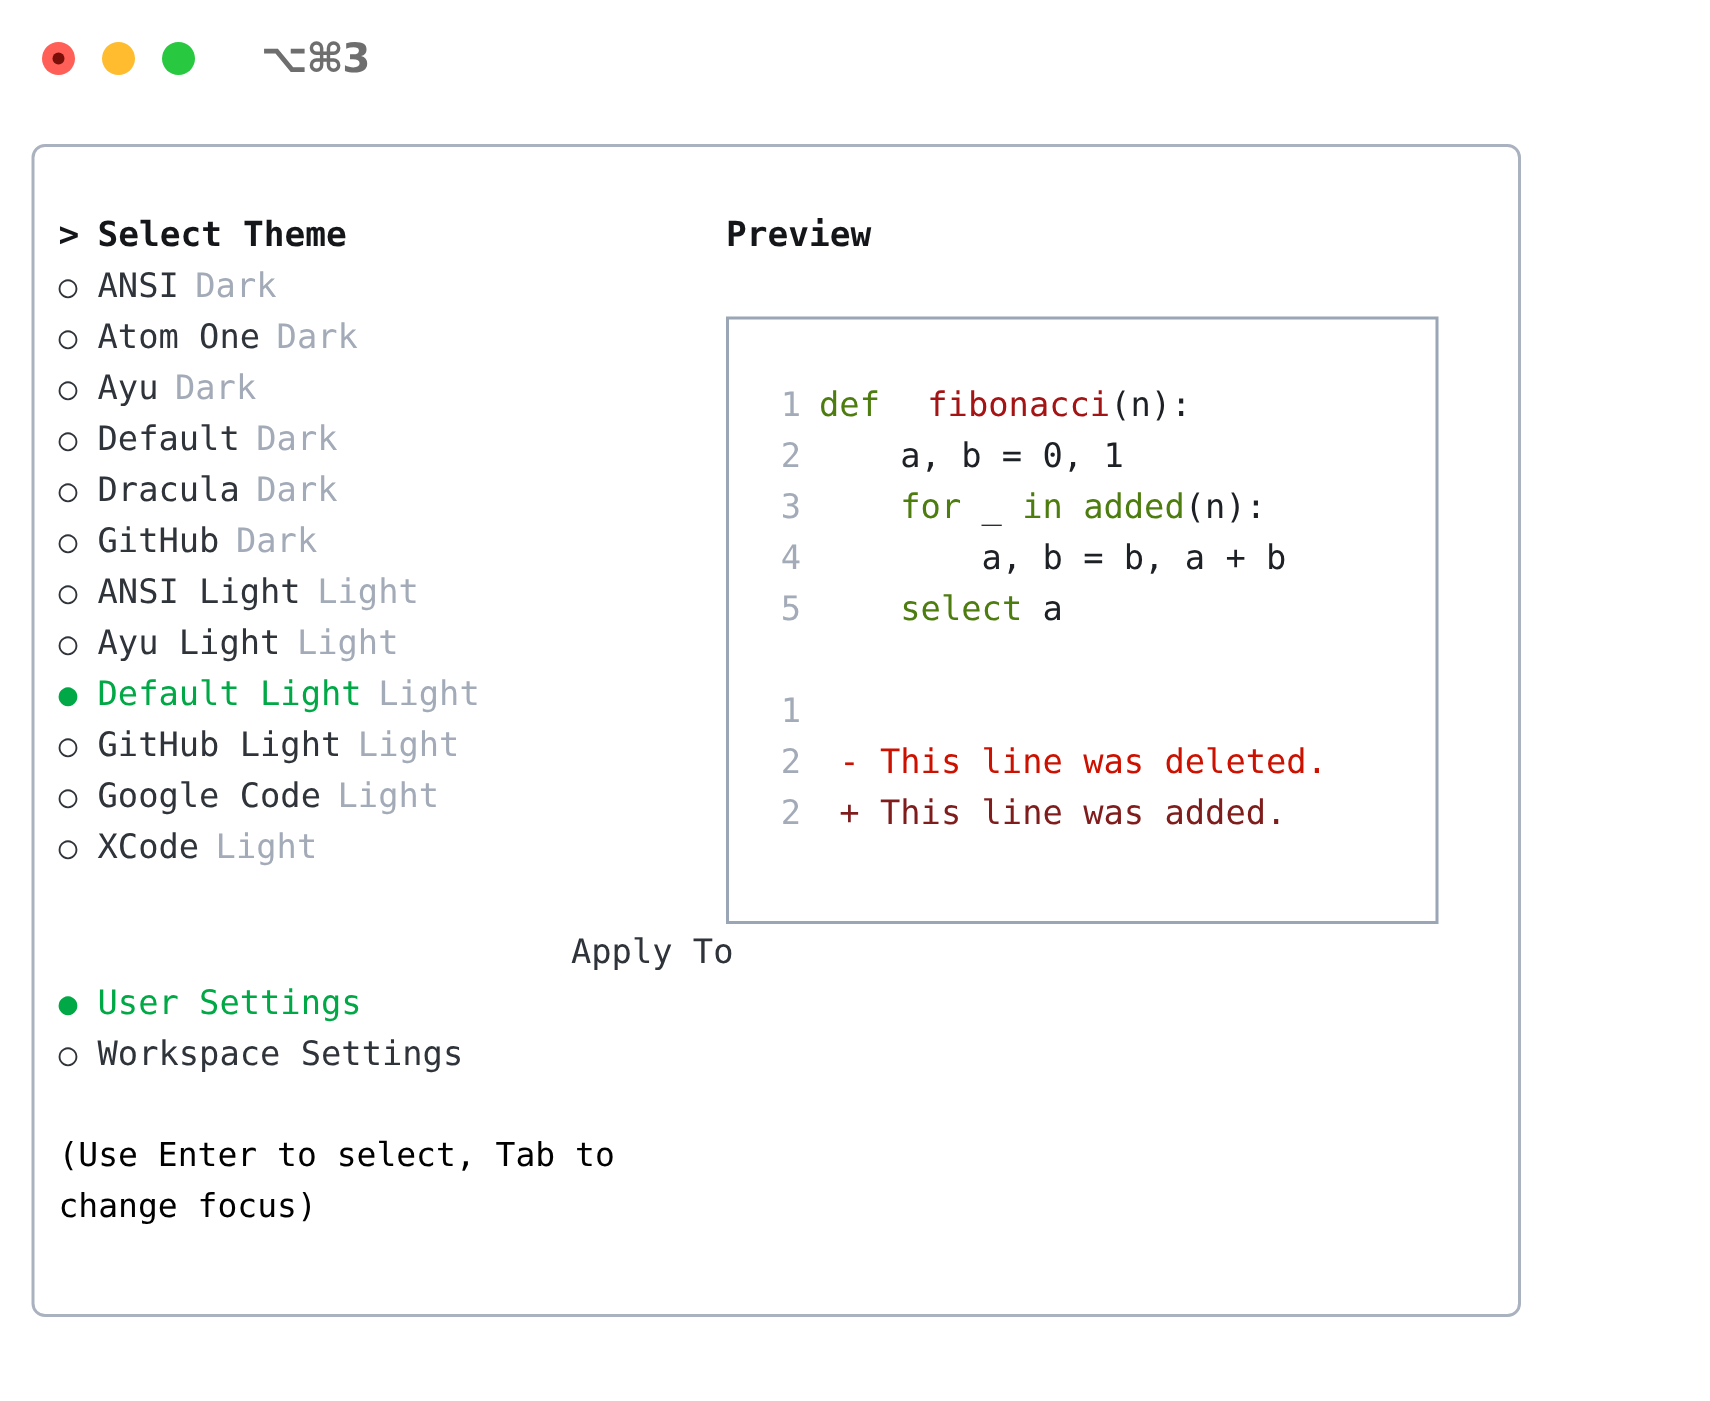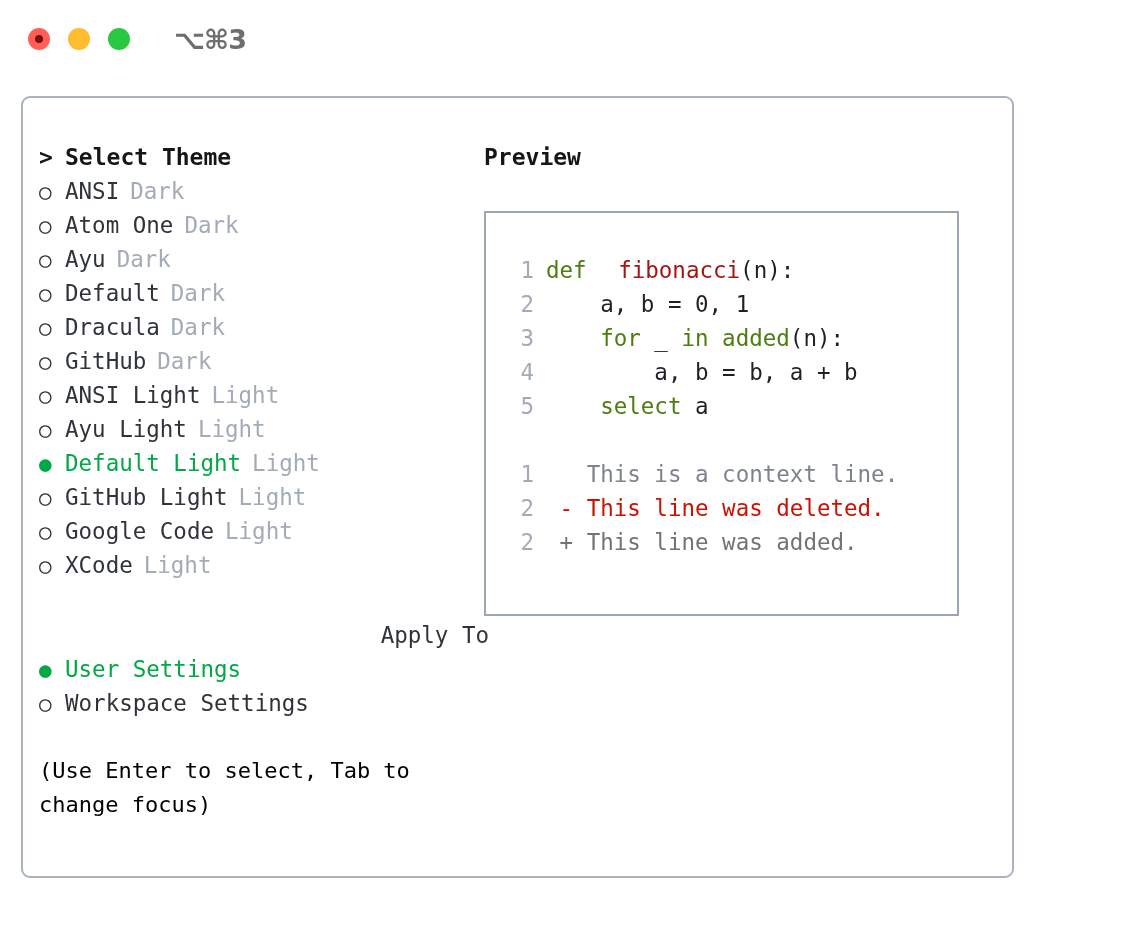--- a/index.html
+++ b/index.html
@@ -185,21 +185,21 @@
   .code-text { color: #1d2126; }
 
   .tok-kw  { color: #4d7c0f; }
   .tok-fn  { color: #a41414; margin-left: 18px; }
   .tok-pl  { color: #1d2126; }
 
   .blank-line { height: 34px; }
 
   .diff-ctx  { color: #7c838f; }
   .diff-del  { color: #cc1100; }
-  .diff-add  { color: #737373; }
+  .diff-add  { color: #7f1d1d; }
 </style>
 </head>
 <body>
 
 <div class="window">
 
   <div class="titlebar">
     <div class="lights">
       <span class="light red"></span>
       <span class="light yellow"></span>
@@ -251,21 +251,21 @@
         <div class="preview-box">
           <div id="code-rows">
               <div class="code-line"><span class="gutter">1</span><span class="code-text"><span class="tok-kw">def</span><span class="tok-pl"> </span><span class="tok-fn">fibonacci</span><span class="tok-pl">(n):</span></span></div>
               <div class="code-line"><span class="gutter">2</span><span class="code-text"><span class="tok-pl">    a, b = 0, 1</span></span></div>
               <div class="code-line"><span class="gutter">3</span><span class="code-text"><span class="tok-pl">    </span><span class="tok-kw">for</span><span class="tok-pl"> _ </span><span class="tok-kw">in</span><span class="tok-pl"> </span><span class="tok-kw">added</span><span class="tok-pl">(n):</span></span></div>
               <div class="code-line"><span class="gutter">4</span><span class="code-text"><span class="tok-pl">        a, b = b, a + b</span></span></div>
               <div class="code-line"><span class="gutter">5</span><span class="code-text"><span class="tok-pl">    </span><span class="tok-kw">select</span><span class="tok-pl"> a</span></span></div>
             </div>
           <div class="blank-line"></div>
           <div id="diff-rows">
-              <div class="code-line"><span class="gutter">1</span><span class="diff-ctx">   This is a context line.</span></div>
+              <div class="code-line"><span class="gutter">1</span></div>
               <div class="code-line"><span class="gutter">2</span><span class="diff-del"> - This line was deleted.</span></div>
               <div class="code-line"><span class="gutter">2</span><span class="diff-add"> + This line was added.</span></div>
             </div>
         </div>
       </div>
 
     </div>
   </div>
 </div>
 

